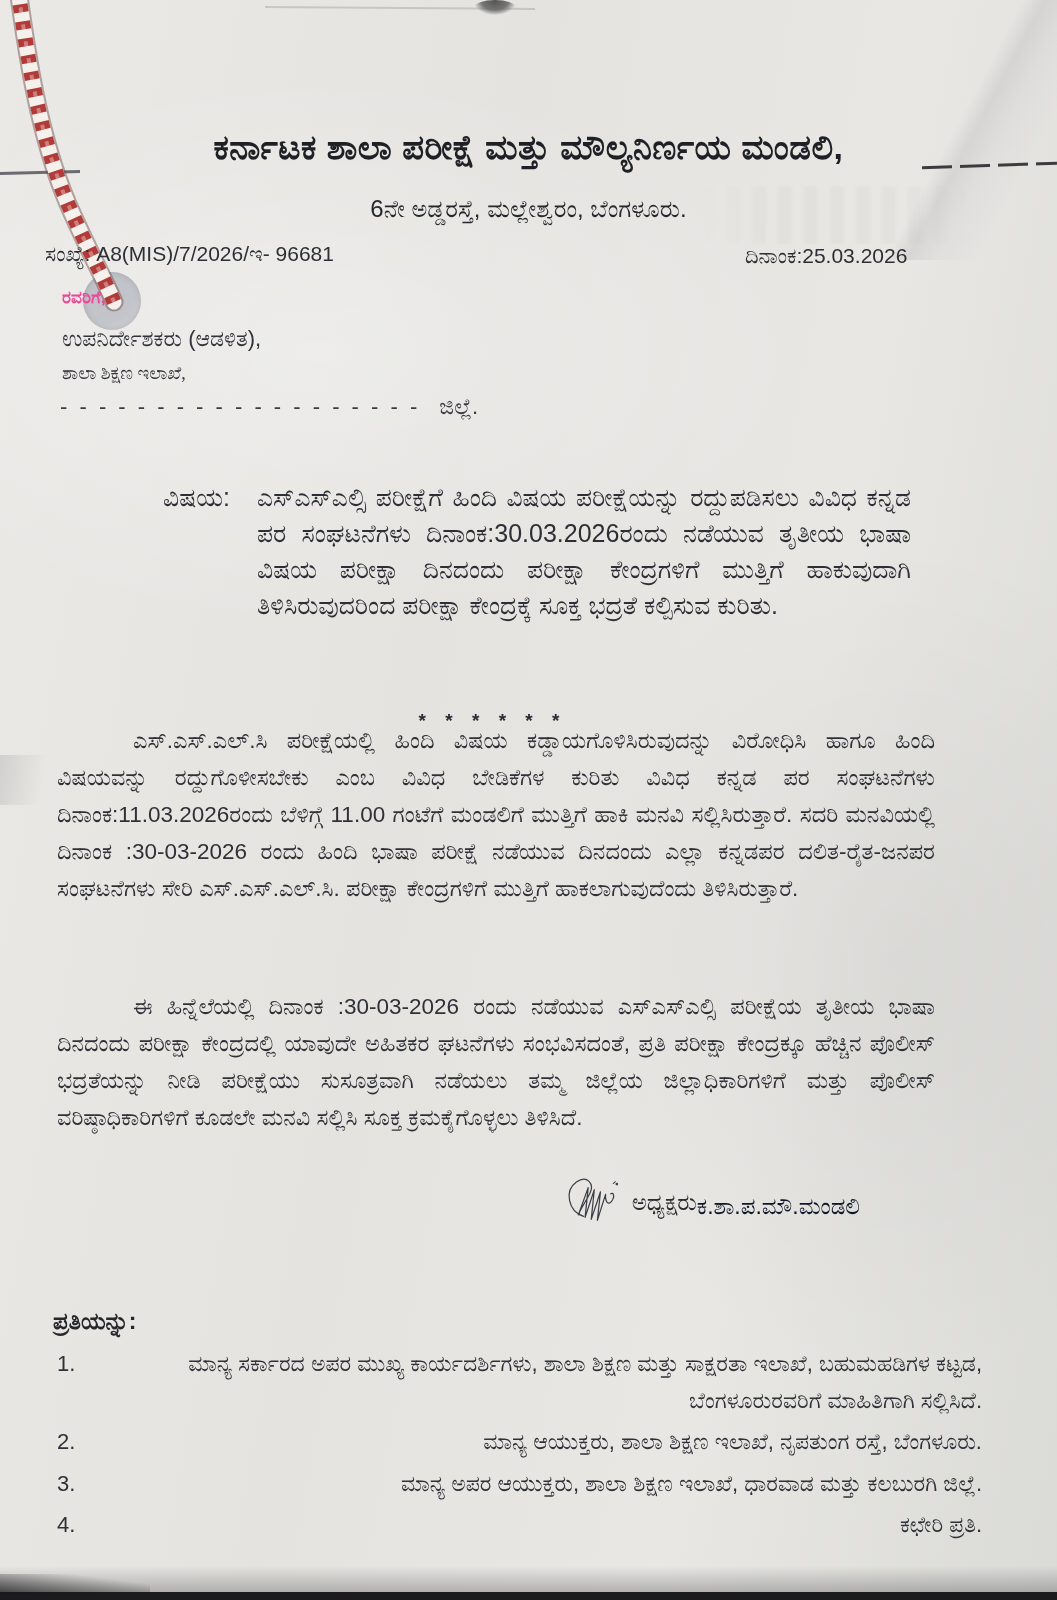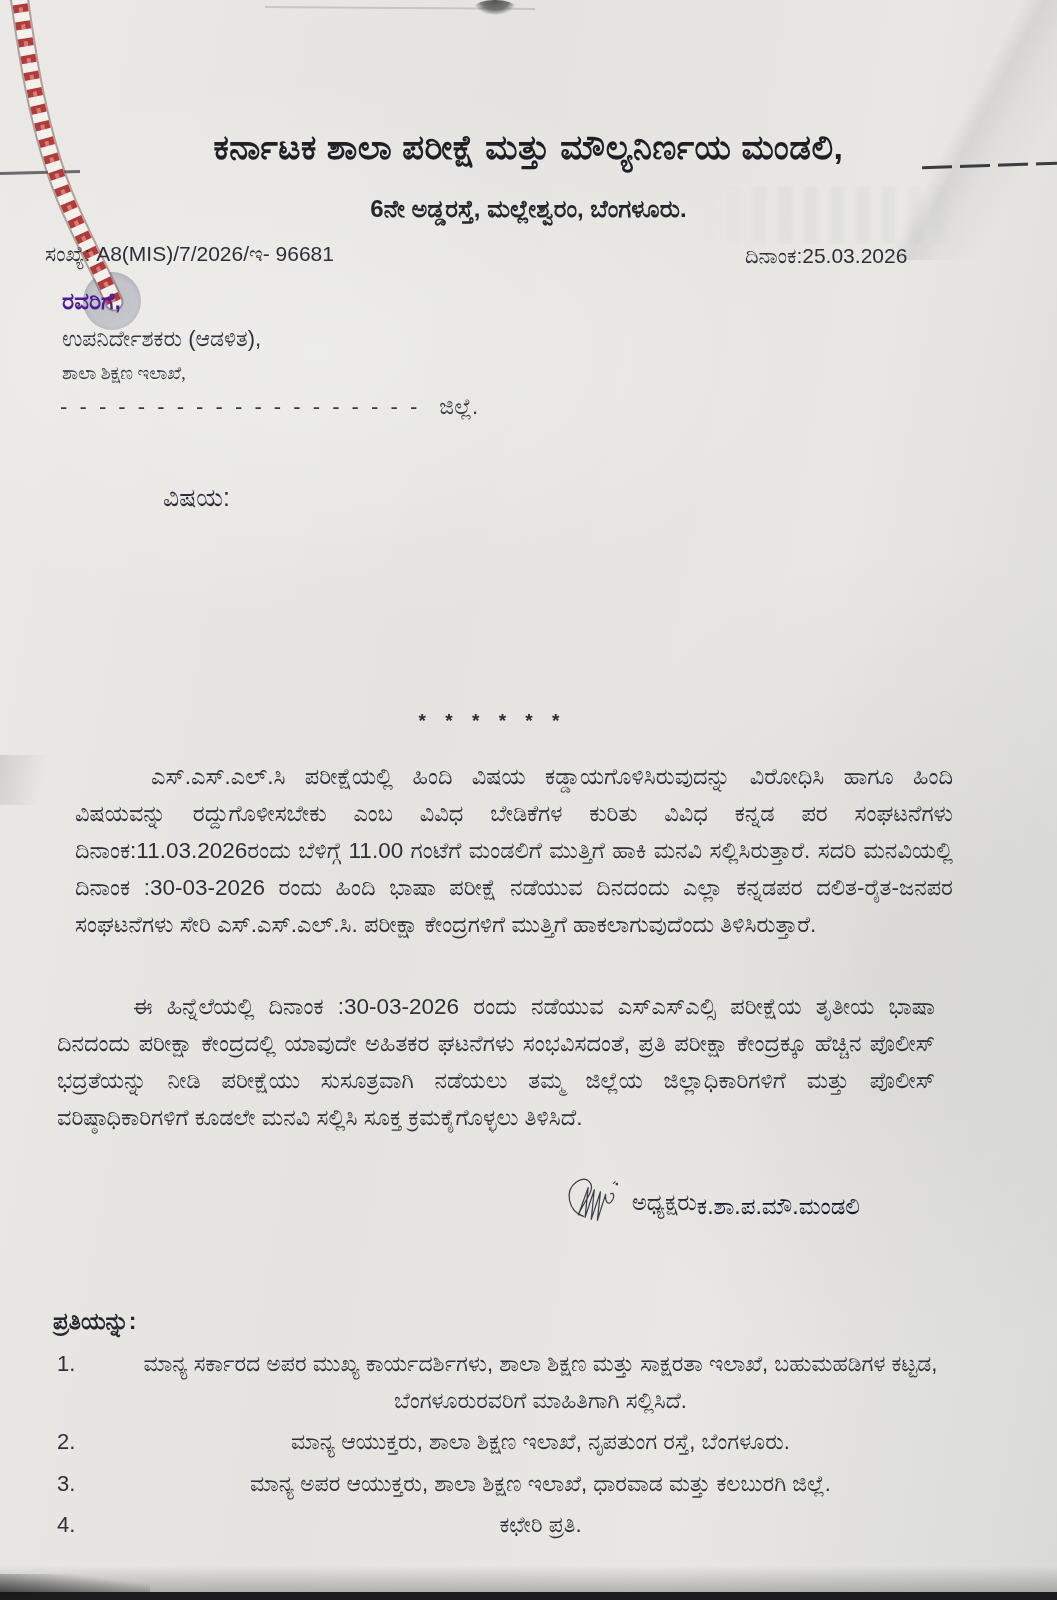--- a/index.html
+++ b/index.html
@@ -34,44 +34,44 @@
   .bottom-bar{bottom:0;left:0;width:100%;height:8px;background:#1b1b1d;}
   .bottom-left-corner{bottom:6px;left:0;width:150px;height:20px;
     background:linear-gradient(to top right,rgba(25,25,27,0.75),transparent 75%);}
   
   .cord-wrap{top:-6px;left:0;width:180px;height:360px;pointer-events:none;}
   .punch-hole{top:272px;left:83px;width:58px;height:58px;border-radius:50%;
     background:radial-gradient(circle at 45% 42%, rgba(118,124,146,0.38) 0%, rgba(104,110,134,0.30) 55%, rgba(90,96,120,0.16) 78%, transparent 85%);
     box-shadow:inset 0 0 6px rgba(50,55,75,0.25);}
   
   .title{top:128px;left:0;width:100%;text-align:center;font-size:34px;font-weight:700;color:#1f2025;letter-spacing:.5px;}
-  .subtitle{top:195px;left:0;width:100%;text-align:center;font-size:24px;font-weight:700;color:#26272c;}
+  .subtitle{top:195px;left:0;width:100%;text-align:center;font-size:24px;font-weight:400;color:#26272c;}
   .ref-no{top:242px;left:45px;font-size:21px;color:#2e2f36;}
   .date{top:244px;left:745px;font-size:21px;color:#2e2f36;}
-  .salutation{top:288px;left:62px;font-size:23px;font-weight:700;color:#4c1d95;}
+  .salutation{top:288px;left:62px;font-size:17px;font-weight:700;color:#ec4899;}
   .addr1{top:326px;left:62px;font-size:22px;}
   .addr2{top:363px;left:62px;font-size:18px;font-family:Liberation Serif, serif;}
   .blankline{top:394px;left:60px;font-size:22px;letter-spacing:3px;color:#3a3b42;}
   .blankline .district{letter-spacing:normal;margin-left:10px;}
   .subj-grid{top:479px;left:163px;width:748px;display:grid;grid-template-columns:94px 1fr;column-gap:0;row-gap:6px;
     font-size:25px;line-height:36px;}
   .subj-grid .lbl{font-weight:400;color:#2e2f36;}
   .subj-grid .txt{text-align:justify;text-justify:inter-word;color:#2e2f36;}
   .separator{top:710px;left:0;width:985px;text-align:center;font-size:19px;font-weight:700;letter-spacing:7px;color:#2b2c32;}
   .para{left:57px;width:878px;font-size:22.5px;line-height:37px;text-align:justify;text-justify:inter-word;color:#303138;}
-  .para1{top:758px;text-indent:76px;margin-left:18px;}
+  .para1{top:722px;text-indent:76px;}
   .para2{top:988px;text-indent:76px;}
   .sig-block{top:1154px;left:560px;width:300px;display:flex;flex-direction:row;align-items:center;}
   .sig-svg{width:140px;height:96px;}
   .sig-role{font-size:23px;color:#2b2c32;margin-top:0;}
   .sig-org{font-size:23px;color:#0f172a;margin-top:8px;}
   .copies-label{top:1308px;left:53px;font-size:23px;font-weight:700;color:#26272c;}
   .copies-list{top:1346px;left:57px;width:925px;display:flex;flex-direction:column;gap:5px;}
   .copy-item{display:grid;grid-template-columns:42px 1fr;font-size:22px;line-height:36.5px;color:#303138;}
-  .copy-item .txt{text-align:center;}
+  .copy-item .txt{text-align:right;}
 </style>
 </head>
 <body>
 
 <div class="abs top-hairline"></div>
 <div class="abs top-smudge"></div>
 <div class="abs crease-tr"></div>
 <div class="abs ghost-bleed"></div>
 <div class="abs title-line-left"></div>
 <div class="abs title-line-right"></div>
@@ -93,20 +93,21 @@
 <div class="abs salutation">ರವರಿಗೆ,</div>
 <div class="abs addr1">ಉಪನಿರ್ದೇಶಕರು (ಆಡಳಿತ),</div>
 <div class="abs addr2">ಶಾಲಾ ಶಿಕ್ಷಣ ಇಲಾಖೆ,</div>
 <div class="abs blankline">
   <span>- - - - - - - - - - - - - - - - - - -</span>
   <span class="district">ಜಿಲ್ಲೆ.</span>
 </div>
 
 <div class="abs subj-grid">
   <div class="lbl">ವಿಷಯ:</div>
+  <div class="txt">ಎಸ್ಎಸ್ಎಲ್ಸಿ ಪರೀಕ್ಷೆಗೆ ಹಿಂದಿ ವಿಷಯ ಪರೀಕ್ಷೆಯನ್ನು ರದ್ದುಪಡಿಸಲು ವಿವಿಧ ಕನ್ನಡ ಪರ ಸಂಘಟನೆಗಳು ದಿನಾಂಕ:30.03.2026ರಂದು ನಡೆಯುವ ತೃತೀಯ ಭಾಷಾ ವಿಷಯ ಪರೀಕ್ಷಾ ದಿನದಂದು ಪರೀಕ್ಷಾ ಕೇಂದ್ರಗಳಿಗೆ ಮುತ್ತಿಗೆ ಹಾಕುವುದಾಗಿ ತಿಳಿಸಿರುವುದರಿಂದ ಪರೀಕ್ಷಾ ಕೇಂದ್ರಕ್ಕೆ ಸೂಕ್ತ ಭದ್ರತೆ ಕಲ್ಪಿಸುವ ಕುರಿತು.</div>
 </div>
 
 <div class="abs separator">* * * * * *</div>
 
 <div class="abs para para1">ಎಸ್.ಎಸ್.ಎಲ್.ಸಿ ಪರೀಕ್ಷೆಯಲ್ಲಿ ಹಿಂದಿ ವಿಷಯ ಕಡ್ಡಾಯಗೊಳಿಸಿರುವುದನ್ನು ವಿರೋಧಿಸಿ ಹಾಗೂ ಹಿಂದಿ ವಿಷಯವನ್ನು ರದ್ದುಗೊಳೀಸಬೇಕು ಎಂಬ ವಿವಿಧ ಬೇಡಿಕೆಗಳ ಕುರಿತು ವಿವಿಧ ಕನ್ನಡ ಪರ ಸಂಘಟನೆಗಳು ದಿನಾಂಕ:11.03.2026ರಂದು ಬೆಳಿಗ್ಗೆ 11.00 ಗಂಟೆಗೆ ಮಂಡಲಿಗೆ ಮುತ್ತಿಗೆ ಹಾಕಿ ಮನವಿ ಸಲ್ಲಿಸಿರುತ್ತಾರೆ. ಸದರಿ ಮನವಿಯಲ್ಲಿ ದಿನಾಂಕ :30-03-2026 ರಂದು ಹಿಂದಿ ಭಾಷಾ ಪರೀಕ್ಷೆ ನಡೆಯುವ ದಿನದಂದು ಎಲ್ಲಾ ಕನ್ನಡಪರ ದಲಿತ-ರೈತ-ಜನಪರ ಸಂಘಟನೆಗಳು ಸೇರಿ ಎಸ್.ಎಸ್.ಎಲ್.ಸಿ. ಪರೀಕ್ಷಾ ಕೇಂದ್ರಗಳಿಗೆ ಮುತ್ತಿಗೆ ಹಾಕಲಾಗುವುದೆಂದು ತಿಳಿಸಿರುತ್ತಾರೆ.</div>
 <div class="abs para para2">ಈ ಹಿನ್ನೆಲೆಯಲ್ಲಿ ದಿನಾಂಕ :30-03-2026 ರಂದು ನಡೆಯುವ ಎಸ್ಎಸ್ಎಲ್ಸಿ ಪರೀಕ್ಷೆಯ ತೃತೀಯ ಭಾಷಾ ದಿನದಂದು ಪರೀಕ್ಷಾ ಕೇಂದ್ರದಲ್ಲಿ ಯಾವುದೇ ಅಹಿತಕರ ಘಟನೆಗಳು ಸಂಭವಿಸದಂತೆ, ಪ್ರತಿ ಪರೀಕ್ಷಾ ಕೇಂದ್ರಕ್ಕೂ ಹೆಚ್ಚಿನ ಪೊಲೀಸ್ ಭದ್ರತೆಯನ್ನು ನೀಡಿ ಪರೀಕ್ಷೆಯು ಸುಸೂತ್ರವಾಗಿ ನಡೆಯಲು ತಮ್ಮ ಜಿಲ್ಲೆಯ ಜಿಲ್ಲಾಧಿಕಾರಿಗಳಿಗೆ ಮತ್ತು ಪೊಲೀಸ್ ವರಿಷ್ಠಾಧಿಕಾರಿಗಳಿಗೆ ಕೂಡಲೇ ಮನವಿ ಸಲ್ಲಿಸಿ ಸೂಕ್ತ ಕ್ರಮಕೈಗೊಳ್ಳಲು ತಿಳಿಸಿದೆ.</div>
 
 <div class="abs sig-block">
   <svg class="sig-svg" viewBox="0 0 140 100">
     <path d="M46,78 C16,68 8,28 32,11 C53,-3 68,14 58,34 C50,50 40,63 36,75 M36,75 L55,22 L49,80 L67,26 L61,84 L79,30 L73,86 L89,35 C88,53 96,58 103,45 C107,37 104,31 99,34" fill="none" stroke="#2e3038" stroke-width="2.4" stroke-linecap="round" stroke-linejoin="round" opacity="0.92"></path>

